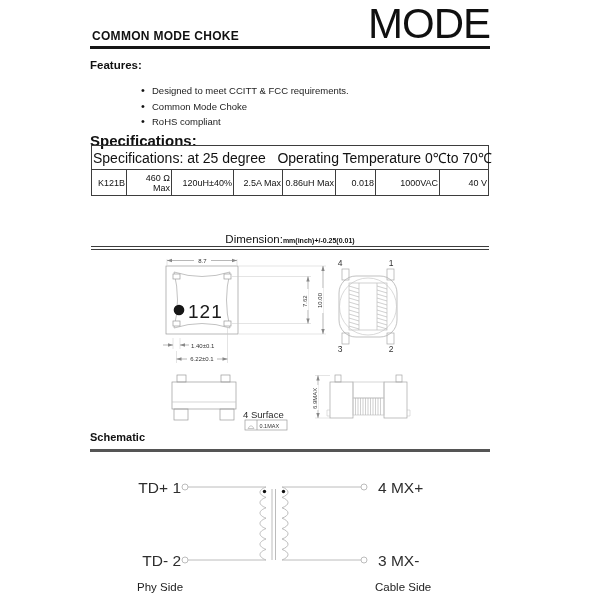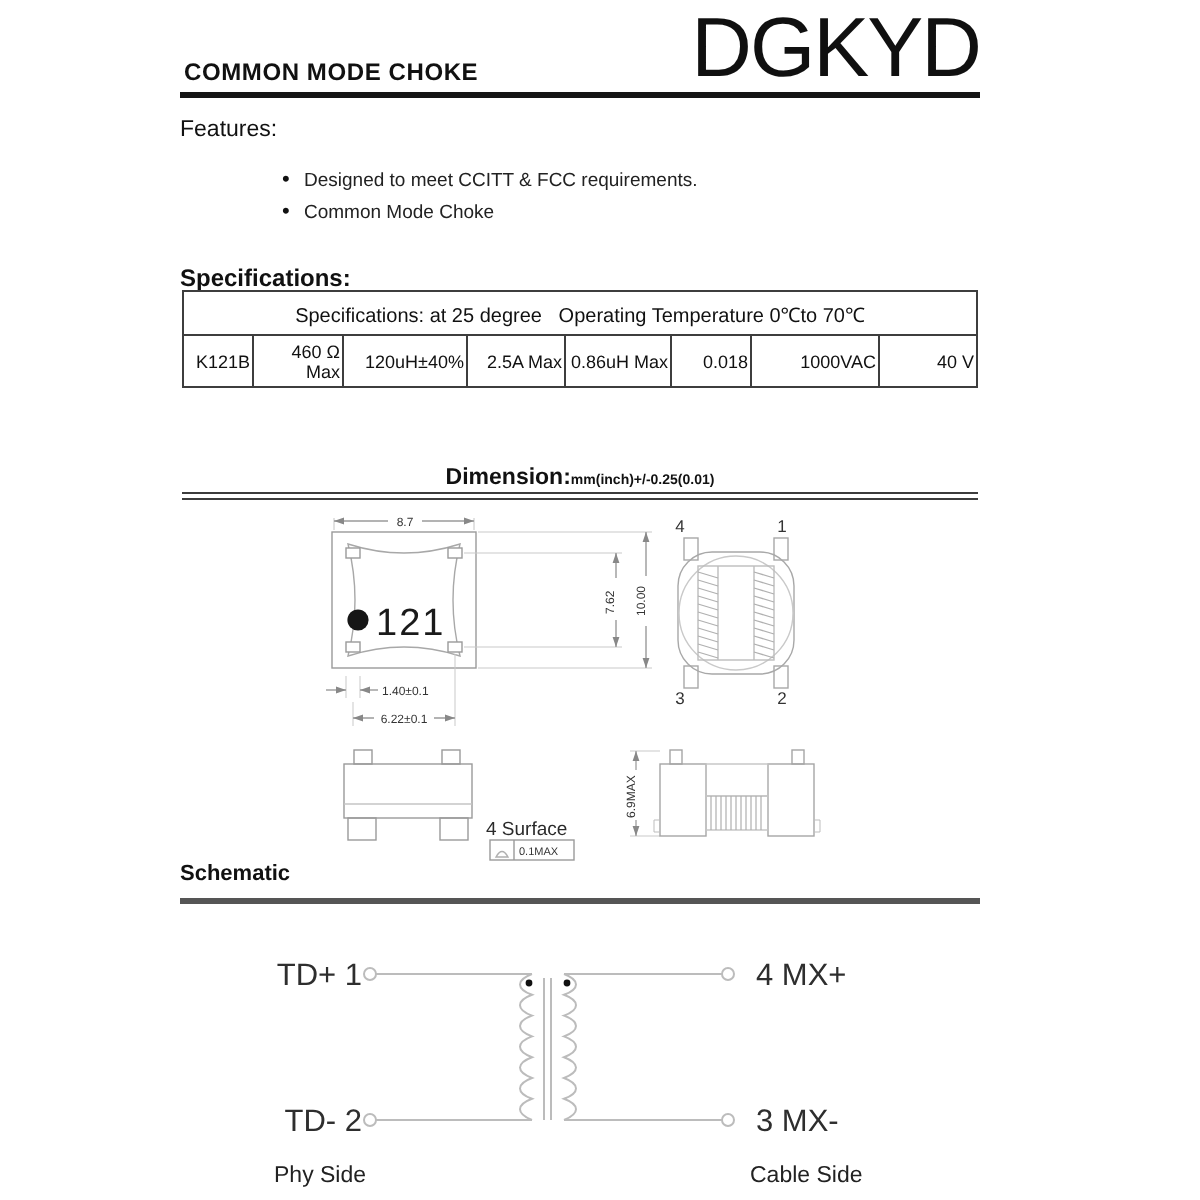--- a/index.html
+++ b/index.html
@@ -5,37 +5,37 @@
   html,body{margin:0;padding:0;background:#fff;}
   .page{position:relative;width:600px;height:600px;background:#ffffff;
         font-family:"Liberation Sans", sans-serif;color:#111;overflow:hidden;}
 
   
   .header-title{position:absolute;left:92px;top:29px;font-size:12px;font-weight:bold;letter-spacing:.3px;}
   .brand{position:absolute;right:110px;top:3px;font-size:42px;line-height:1;letter-spacing:-1px;color:#101010;}
   .header-rule{position:absolute;left:90px;top:46px;width:400px;height:2.5px;background:#151515;}
 
   
-  .features-heading{position:absolute;left:90px;top:59px;font-size:11.5px;font-weight:normal;}
+  .features-heading{position:absolute;left:90px;top:59px;font-size:11.5px;font-weight:bold;}
   .features-list{position:absolute;left:142px;top:76px;margin:10px;padding:0;list-style:none;font-size:9.5px;color:#222;}
   .features-list li{position:relative;margin-bottom:5.5px;line-height:10px;}
   .features-list li::before{content:"•";position:absolute;left:-11px;top:-1px;font-size:11px;color:#111;}
 
   
-  .spec-heading{position:absolute;left:90px;top:132px;font-size:12px;font-weight:bold;}
+  .spec-heading{position:absolute;left:90px;top:132px;font-size:15px;font-weight:bold;}
   .spec-table{position:absolute;left:91px;top:145px;border-collapse:collapse;table-layout:fixed;
               width:398px;font-size:9px;color:#111;}
   .spec-table td{border:1px solid #3d3d3d;text-align:center;vertical-align:middle;padding:2px 1px;}
-  .cond-cell{font-size:10px;white-space:pre;height:17px;}
+  .cond-cell{font-size:14px;white-space:pre;height:17px;}
   .col-head{white-space:pre-line;height:30px;line-height:10.5px;}
   .data-row td{height:21px;text-align:right;}
 
   
   .dim-row{position:absolute;left:90px;top:229px;width:400px;text-align:center;}
-  .dim-heading{font-size:11.5px;font-weight:bold;}
+  .dim-heading{font-size:11.5px;font-weight:normal;}
   .dim-tol{font-size:7px;font-weight:bold;}
   .dim-rule{position:absolute;left:91px;top:246px;width:398px;height:1.6px;
             border-top:1.3px solid #3c3c3c;border-bottom:1.3px solid #3c3c3c;}
 
   .drawings{position:absolute;left:90px;top:252px;}
   .schematic-label{position:absolute;left:90px;top:431px;width:400px;text-align:left;font-size:11px;font-weight:bold;}
   .bottom-rule{position:absolute;left:90px;top:449px;width:400px;height:3px;background:#555;}
   .schematic-svg{position:absolute;left:90px;top:460px;}
 
   svg text{font-family:"Liberation Sans", sans-serif;}
@@ -46,27 +46,28 @@
   .tinytxt{font-size:5.5px;fill:#333;}
   .schtxt{font-size:15.5px;fill:#2e2e2e;}
   .sidetxt{font-size:11.5px;fill:#222;}
 </style>
 </head>
 <body>
 
 <div class="page">
 
   <div class="header-title">COMMON MODE CHOKE</div>
-  <div class="brand">DGKYD</div>
+  <div class="brand">MODE</div>
   <div class="header-rule"></div>
 
   <div class="features-heading">Features:</div>
   <ul class="features-list">
     <li>Designed to meet CCITT &amp; FCC requirements.</li>
     <li>Common Mode Choke</li>
+    <li>RoHS compliant</li>
   </ul>
 
   <div class="spec-heading">Specifications:</div>
   <table class="spec-table">
     <colgroup>
       <col style="width:35px">
         <col style="width:45px">
         <col style="width:62px">
         <col style="width:49px">
       <col style="width:53px">

